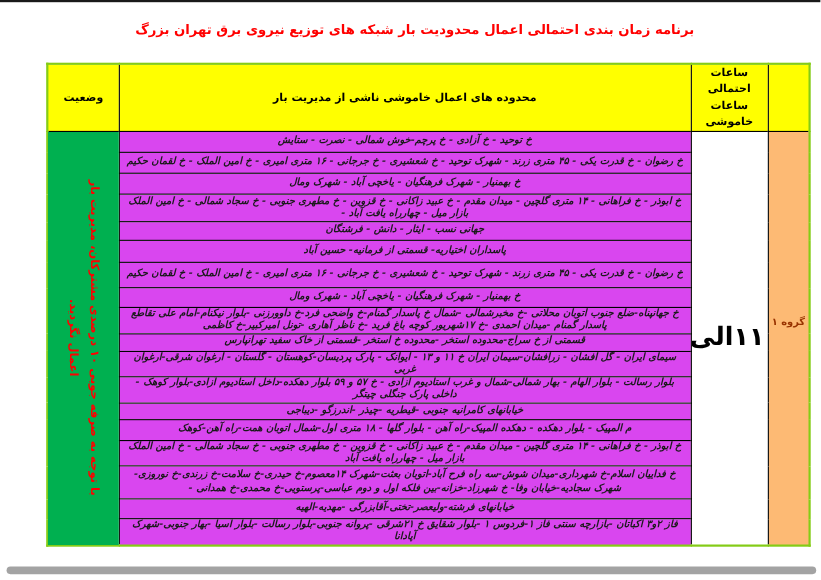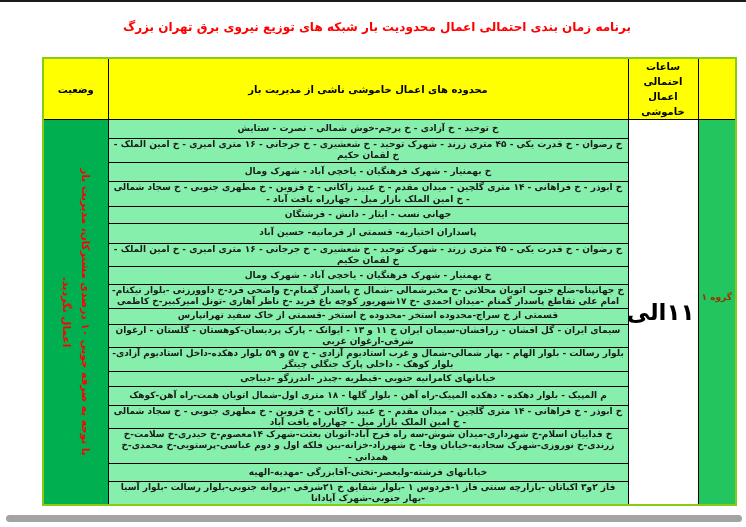--- a/index.html
+++ b/index.html
@@ -32,24 +32,25 @@
     height:38px;
     background:#FFFF00;
     color:#000;font-weight:bold;font-size:10px;
     text-align:center;vertical-align:middle;
     line-height:1.5;
   }
   .area-cell{
     font-size:9px;font-weight:bold;color:#1a1a1a;
     text-align:center;vertical-align:middle;
     line-height:1.25;
-    background:#86efac;
+    background:#d946ef;
+    font-style:italic;
   }
   .group-cell{
-    background:#22c55e;
+    background:#fdba74;
     text-align:center;vertical-align:middle;
   }
   .group-cell span{
     position:relative;top:-18px;
     color:#993300;font-weight:bold;font-size:9px;
     white-space:nowrap;
   }
   .hours-cell{
     background:#fff;color:#000;
     font-size:23px;font-weight:bold;
@@ -87,21 +88,21 @@
       <col style="width:38px">
       <col style="width:70px">
       <col style="width:520px">
       <col style="width:65px">
     </colgroup>
     <thead>
       <tr>
         <th></th>
         <th>
           <div>ساعات احتمالی</div>
-          <div>اعمال خاموشی</div>
+          <div>ساعات خاموشی</div>
         </th>
         <th>محدوده های اعمال خاموشی ناشی از مدیریت بار</th>
         <th>وضعیت</th>
       </tr>
     </thead>
     <tbody id="area-rows">
       <tr style="height:19px">
         <td class="group-cell" rowspan="18">
           <span>گروه ۱</span>
         </td>

